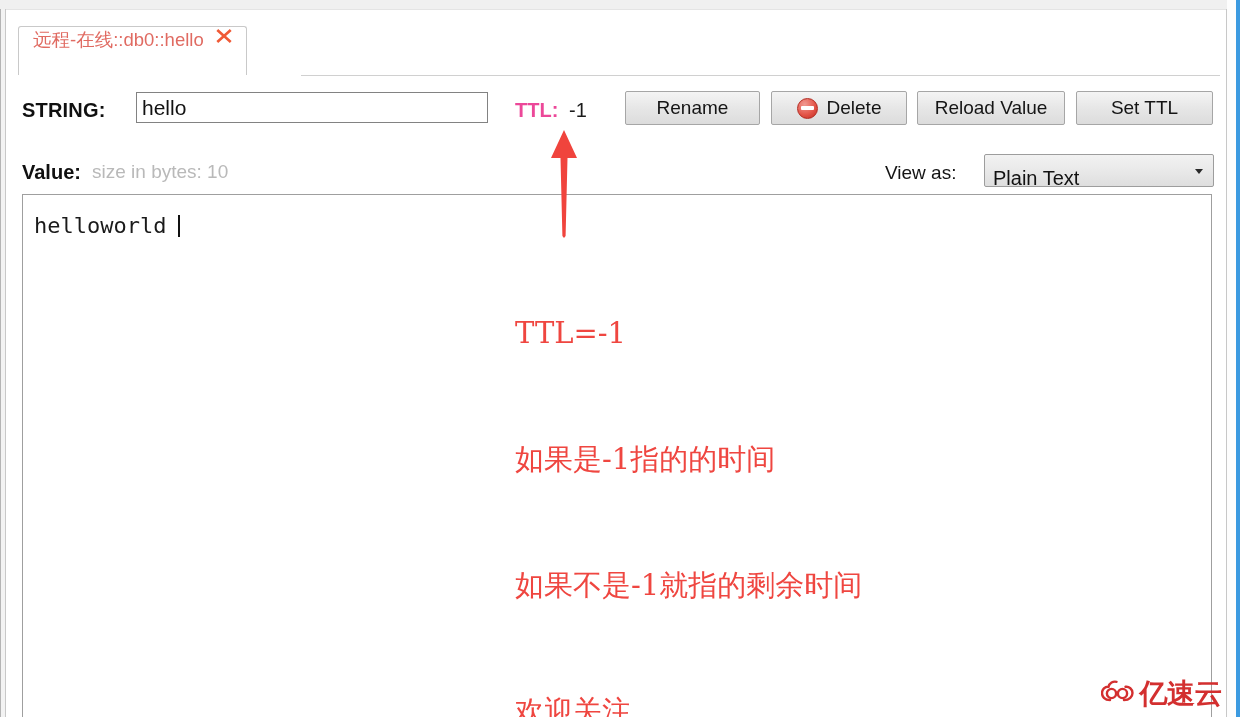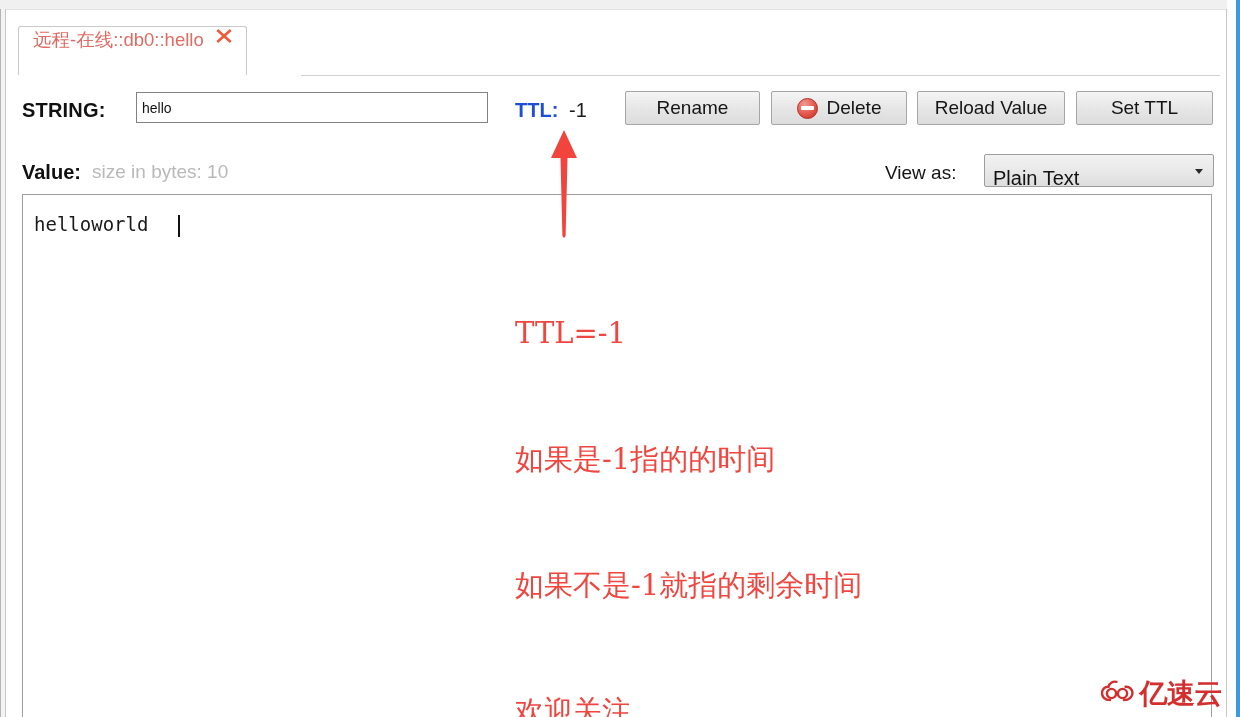--- a/index.html
+++ b/index.html
@@ -149,33 +149,33 @@
   }
   #key-name-input {
     position: absolute;
     left: 130px;
     top: 4px;
     width: 352px;
     height: 31px;
     box-sizing: border-box;
     border: 1px solid #828282;
     background: #ffffff;
-    font-size: 14px;
+    font-size: 21px;
     font-family: "Liberation Sans", sans-serif;
     color: #121212;
     padding: 0 3px 0 5px;
     outline: none;
   }
   #ttl-label {
     position: absolute;
     left: 509px;
     top: 11px;
     font-size: 20px;
     font-weight: bold;
-    color: #1d4ed8;
+    color: #ec4899;
   }
   #ttl-value {
     position: absolute;
     left: 563px;
     top: 11px;
     font-size: 20px;
     color: #1b1b1b;
     font-weight: normal;
   }
 
@@ -289,21 +289,21 @@
     box-sizing: border-box;
     background: #ffffff;
     border: 1px solid #9f9f9f;
     overflow: hidden;
   }
   #value-text {
     position: absolute;
     left: 11px;
     top: 18px;
     font-family: "DejaVu Sans Mono", monospace;
-    font-size: 19px;
+    font-size: 22px;
     color: #1a1a1a;
     white-space: pre;
   }
   #value-caret {
     position: absolute;
     left: 155px;
     top: 20px;
     width: 1.5px;
     height: 22px;
     background: #111111;

